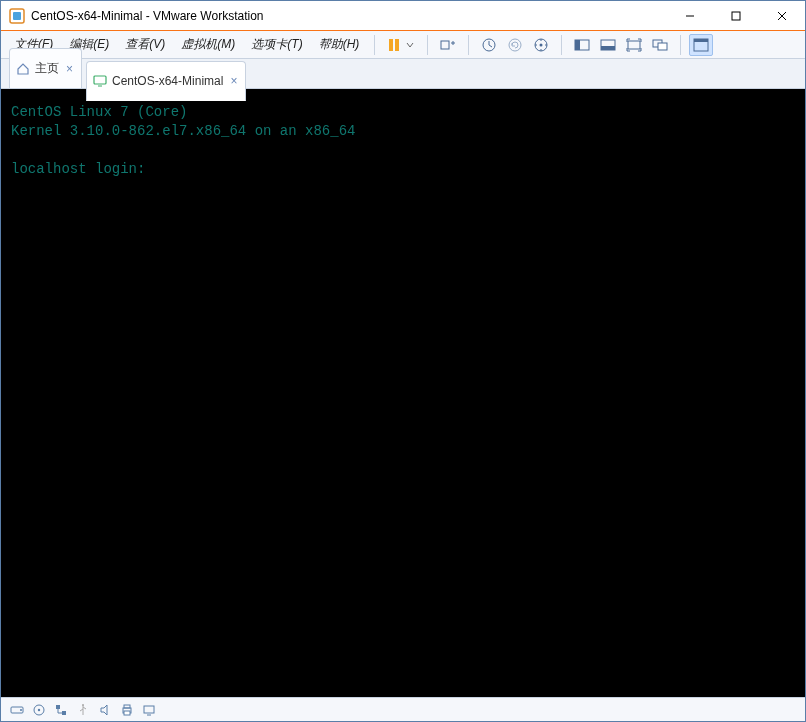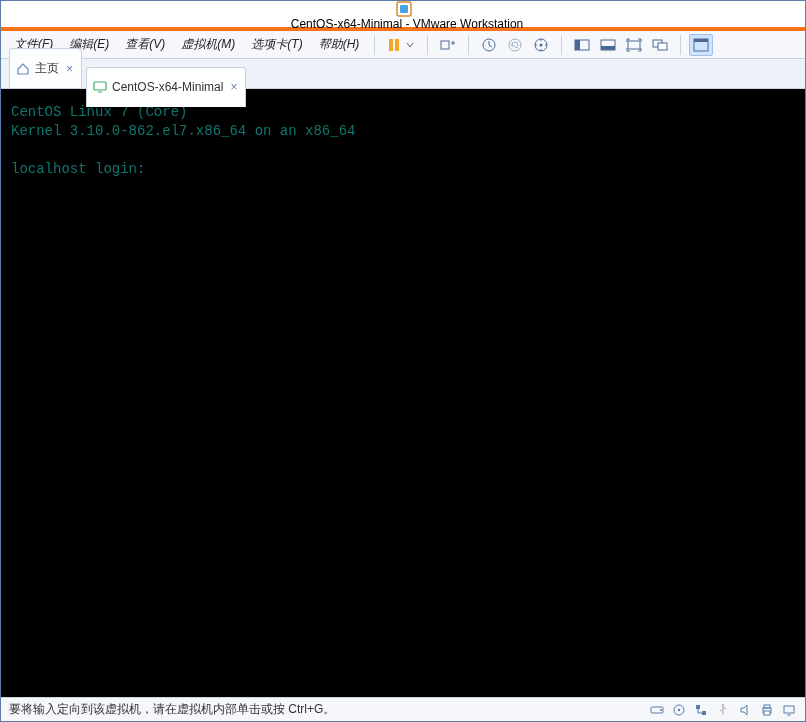--- a/index.html
+++ b/index.html
@@ -14,22 +14,21 @@
       display: flex;
       flex-direction: column;
     }
     
     .titlebar {
       height: 30px;
       background: #fff;
       display: flex;
       align-items: center;
       padding: 0 0 0 8px;
-      border-bottom: 4px solid #f97316;
-      flex-direction: column;
+      border-bottom: 1px solid #f97316;
     }
     .titlebar .app-icon {
       width: 16px; height: 16px;
       margin-right: 6px;
       display: inline-flex; align-items: center; justify-content: center;
     }
     .titlebar .title-text { flex: 0 0 auto; color: #000; }
     .titlebar .spacer { flex: 1; }
     .titlebar .win-btn {
       width: 46px; height: 30px;
@@ -99,21 +98,21 @@
       gap: 5px;
       font-size: 12px;
       color: #333;
     }
     .tab .tab-close {
       color:#6b89b8; font-size:12px; padding:0 2px;
     }
     .tab.active {
       background: #fff;
       position: relative;
-      top: 19px;
+      top: 13px;
       border-bottom: 1px solid #fff;
     }
 
     
     .vm-console {
       flex: 1;
       background: #000;
       color: #0f766e;
       font-family: "Consolas","Courier New",monospace;
       font-size: 14px;
@@ -287,21 +286,20 @@
     <span class="tab-close">×</span>
   </div>
 </div>
 
 <div class="vm-console"><span>CentOS Linux 7 (Core)</span>
 <span>Kernel 3.10.0-862.el7.x86_64 on an x86_64</span>
 <span></span>
 <span>localhost login:</span></div>
 
 <div class="statusbar">
-  <span class="status-text">要将输入定向到该虚拟机，请在虚拟机内部单击或按 Ctrl+G。</span>
   <div class="tray">
     <span class="tray-icon">
       <svg width="14" height="12" viewBox="0 0 14 12">
           <rect x="1" y="3" width="12" height="6" rx="1" fill="none" stroke="#5a7ea8"></rect>
           <circle cx="11" cy="6" r="1" fill="#5a7ea8"></circle>
         </svg>
     </span>
     <span class="tray-icon">
       <svg width="14" height="14" viewBox="0 0 14 14">
           <circle cx="7" cy="7" r="5" fill="none" stroke="#5a7ea8"></circle>

